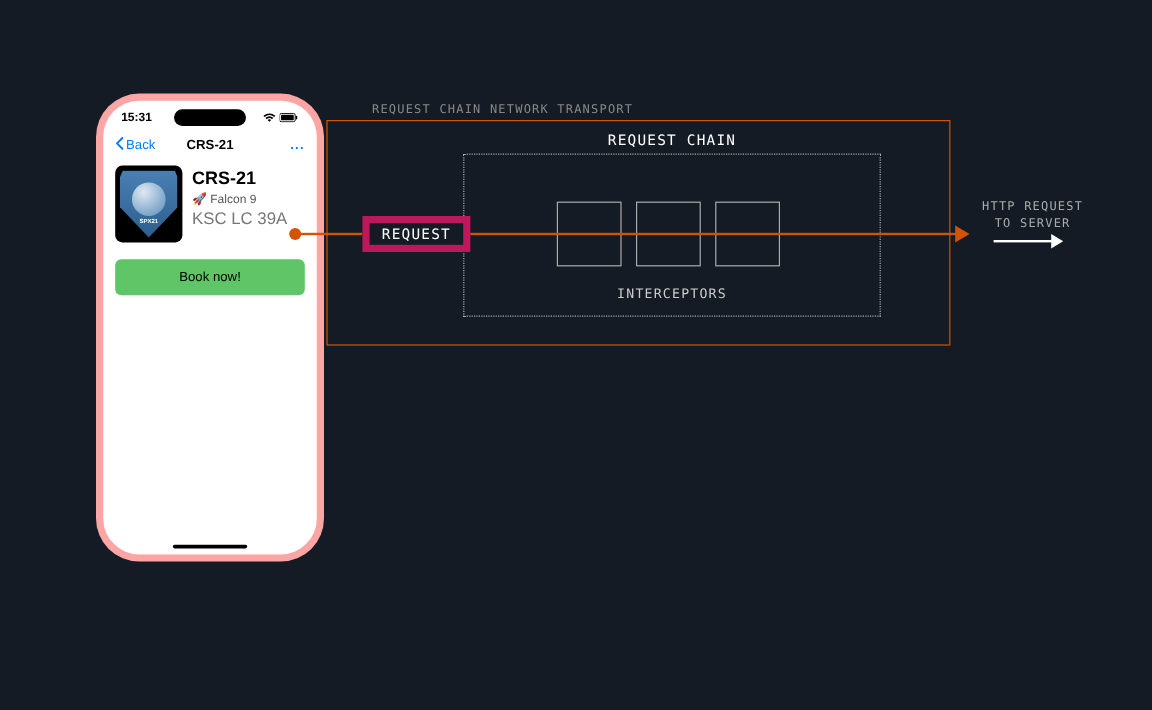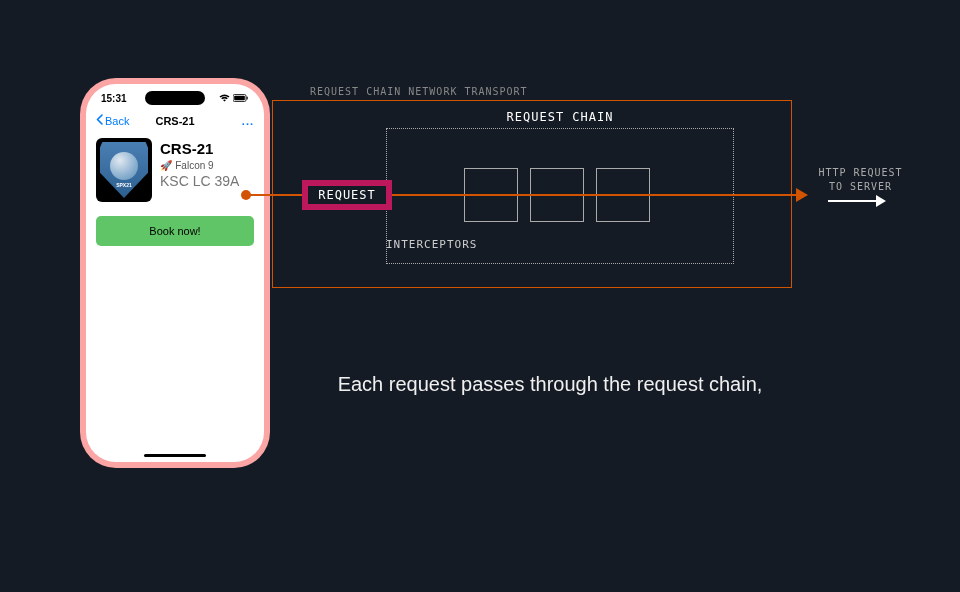--- a/index.html
+++ b/index.html
@@ -185,21 +185,21 @@
       border: 1px solid #aaa;
     }
     .i1 { left: 464px; }
     .i2 { left: 530px; }
     .i3 { left: 596px; }
     .interceptors-label {
       position: absolute;
       left: 386px;
       top: 238px;
       width: 348px;
-      text-align: left;
+      text-align: center;
       font-size: 11px;
       color: #ccc;
     }
     .request-box {
       position: absolute;
       left: 302px;
       top: 180px;
       width: 90px;
       height: 30px;
       border: 6px solid #be185d;
@@ -351,14 +351,14 @@
 <div class="req-arrowhead"></div>
 
 <div class="http-label mono">
   <span>HTTP REQUEST</span><br>
   <span>TO SERVER</span>
 </div>
 <div class="http-arrow"></div>
 <div class="http-arrowhead"></div>
 
 <div class="caption">
-  <span>Each request passes through the request chain,</span><br>
+  <br>
 </div>
 
 </body></html>

